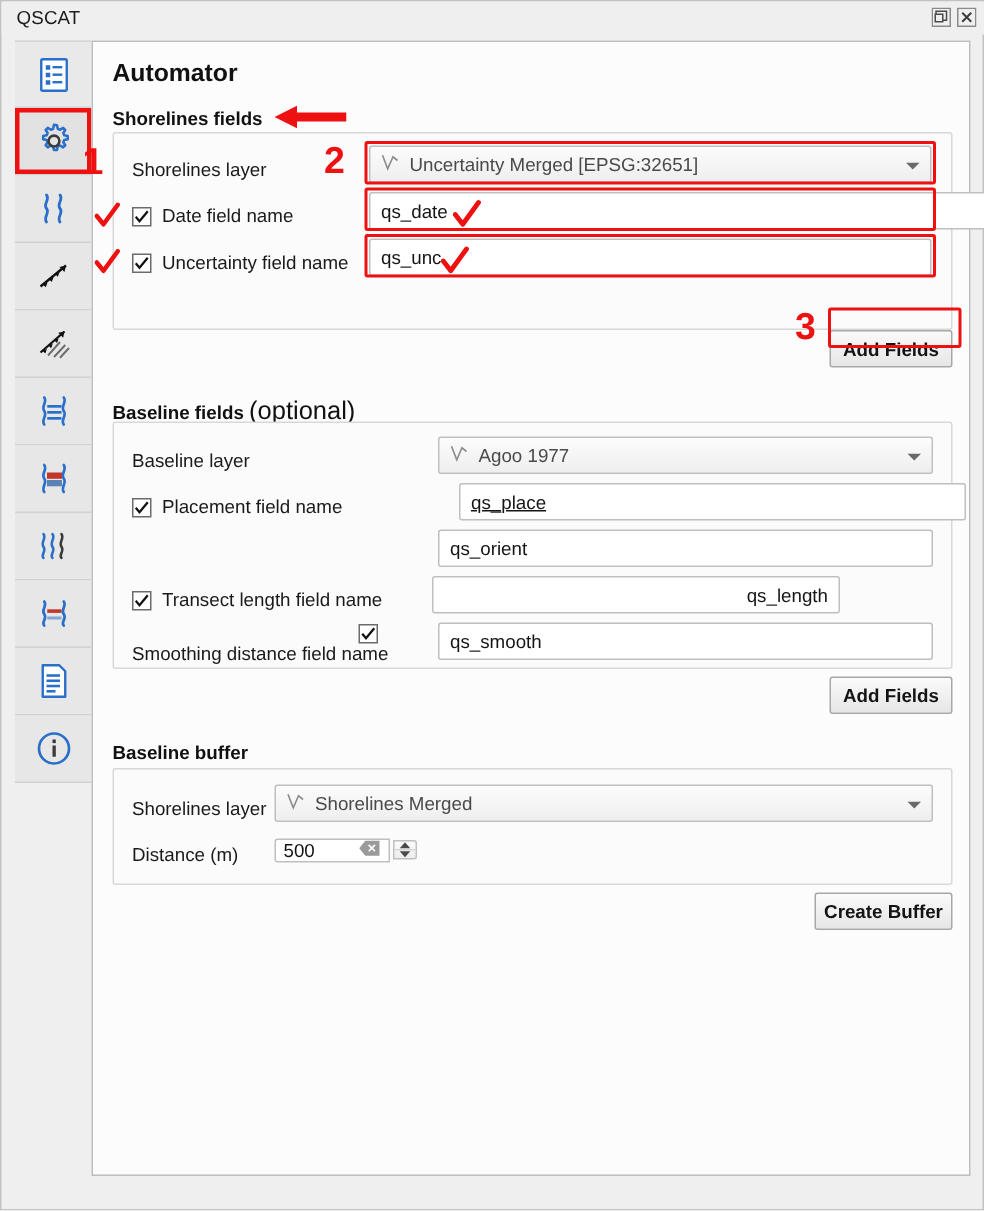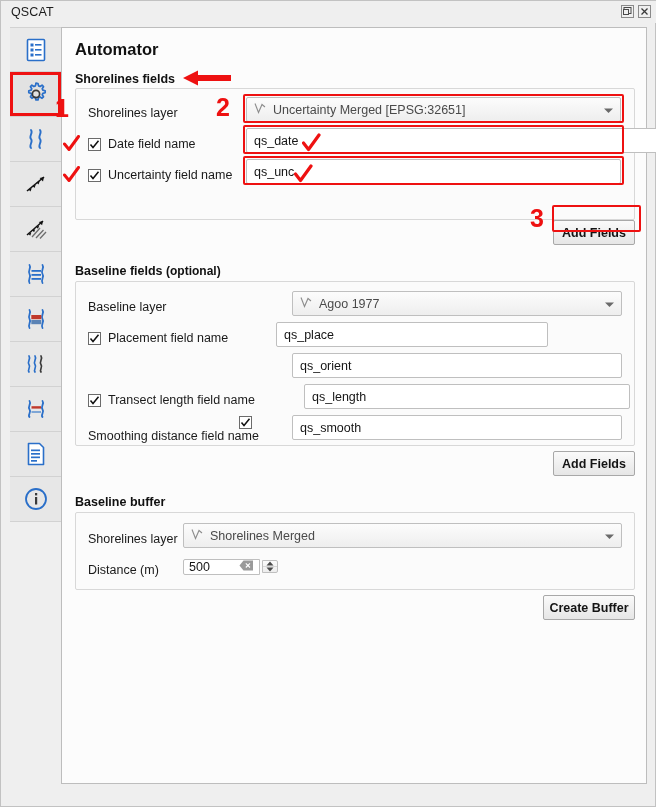--- a/index.html
+++ b/index.html
@@ -115,22 +115,22 @@
 
   
   .section-head {
     position: absolute;
     font-size: 12.5px;
     font-weight: bold;
     color: #111;
     white-space: nowrap;
   }
   .section-head .optional {
-    font-weight: bold;
-    font-size: 12px;
+    font-weight: normal;
+    font-size: 17px;
   }
 
   
   .groupbox {
     position: absolute;
     box-sizing: border-box;
     border: 1px solid #d8d8d8;
     background: #fbfbfb;
     border-radius: 2px;
   }
@@ -518,37 +518,37 @@
     </div>
 
     <div class="row" style="left:26px; top:295px;">
       <span class="cb">
         <svg width="11" height="11" viewBox="0 0 11 11">
             <path d="M1.5 5.5 L4 8.5 L9.5 1.8" fill="none" stroke="#111" stroke-width="1.5"></path>
           </svg>
       </span>
       <span class="row-label">Placement field name</span>
     </div>
-    <div class="lineedit" style="left:214px; top:294px; width:272px;">
+    <div class="lineedit" style="left:244px; top:294px; width:338px;text-decoration:underline;">
       <span>qs_place</span>
     </div>
 
     <div class="lineedit" style="left:230px; top:325px; width:330px;">
       <span>qs_orient</span>
     </div>
 
     <div class="row" style="left:26px; top:357px;">
       <span class="cb">
         <svg width="11" height="11" viewBox="0 0 11 11">
             <path d="M1.5 5.5 L4 8.5 L9.5 1.8" fill="none" stroke="#111" stroke-width="1.5"></path>
           </svg>
       </span>
       <span class="row-label">Transect length field name</span>
     </div>
-    <div class="lineedit" style="left:242px; top:356px; width:326px;">
+    <div class="lineedit" style="left:226px; top:356px; width:272px;justify-content:flex-end;">
       <span>qs_length</span>
     </div>
 
     <div class="row" style="left:26px; top:388px;flex-direction:column;">
       <span class="cb">
         <svg width="11" height="11" viewBox="0 0 11 11">
             <path d="M1.5 5.5 L4 8.5 L9.5 1.8" fill="none" stroke="#111" stroke-width="1.5"></path>
           </svg>
       </span>
       <span class="row-label">Smoothing distance field name</span>

